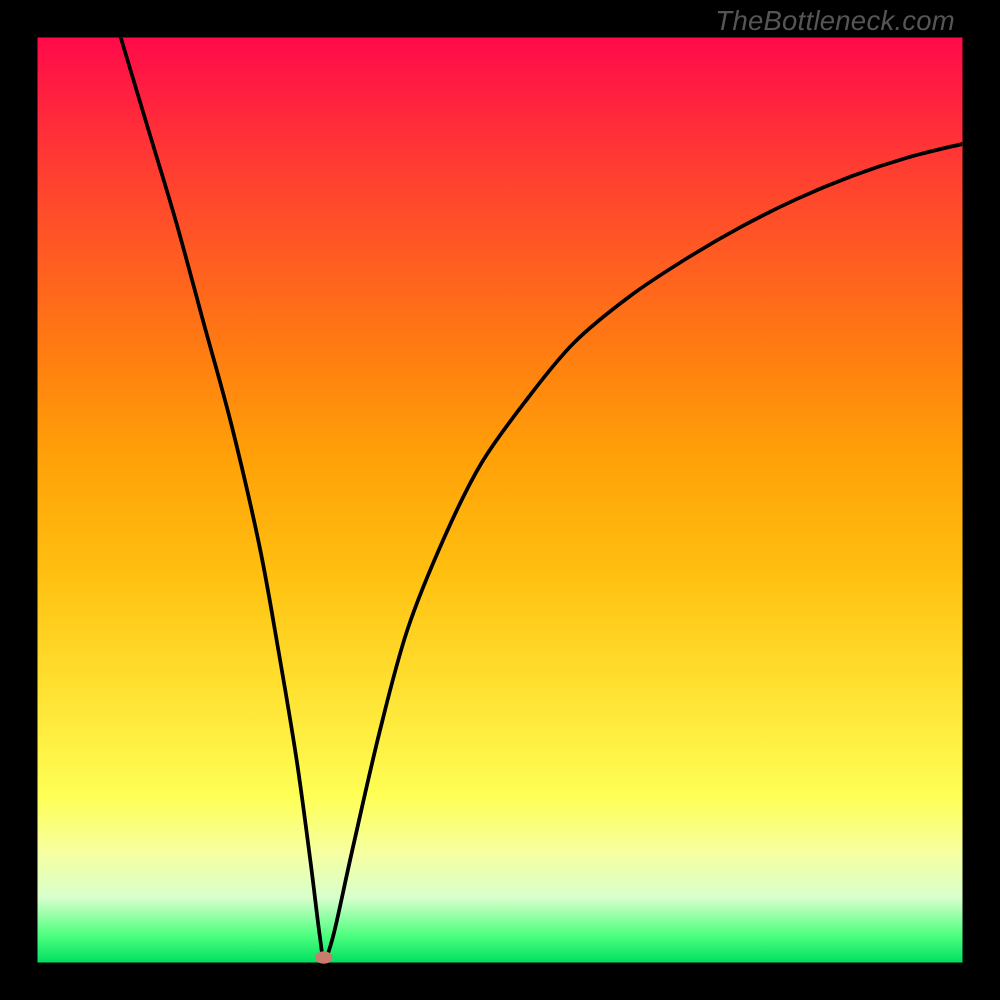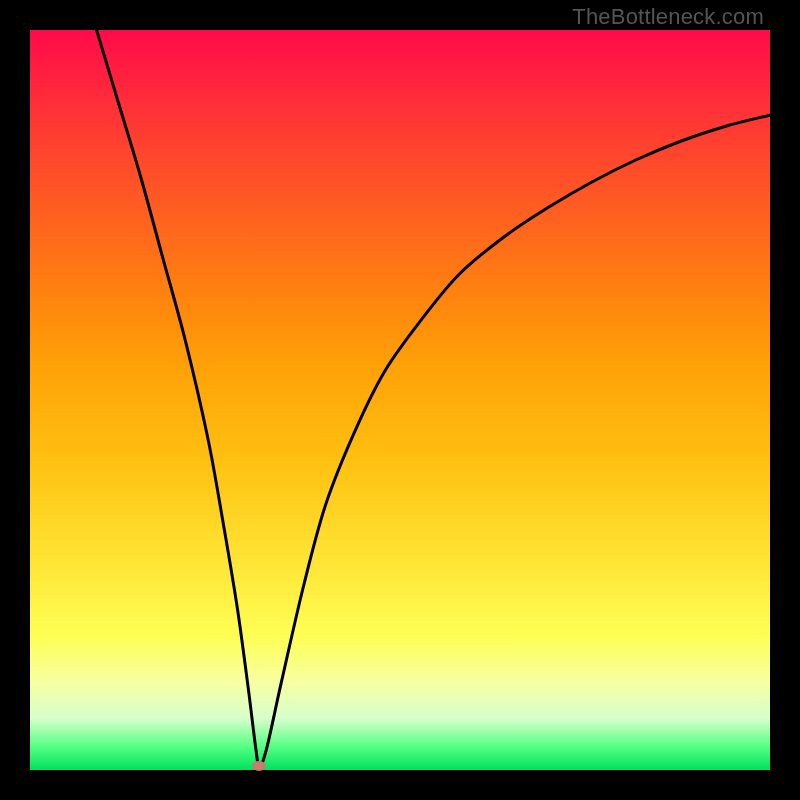--- a/index.html
+++ b/index.html
@@ -50,20 +50,21 @@
     height: 740px;
   }
   .watermark {
     position: absolute;
     top: 4px;
     right: 36px;
     color: #555;
     font-size: 22px;
     font-weight: 500;
     letter-spacing: 0.2px;
+    font-style: italic;
   }
   .minpoint {
     position: absolute;
     width: 14px;
     height: 10px;
     border-radius: 50%;
     background: #c77c6e;
     transform: translate(-50%, -50%);
   }
 </style>

